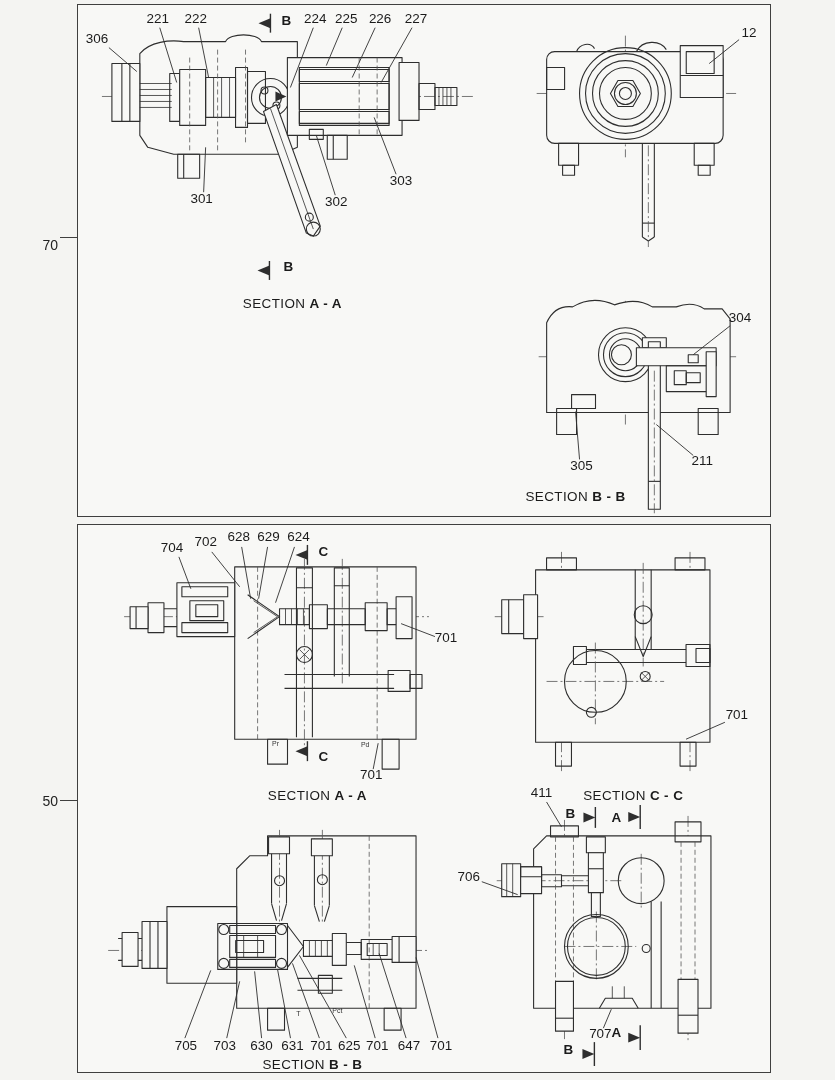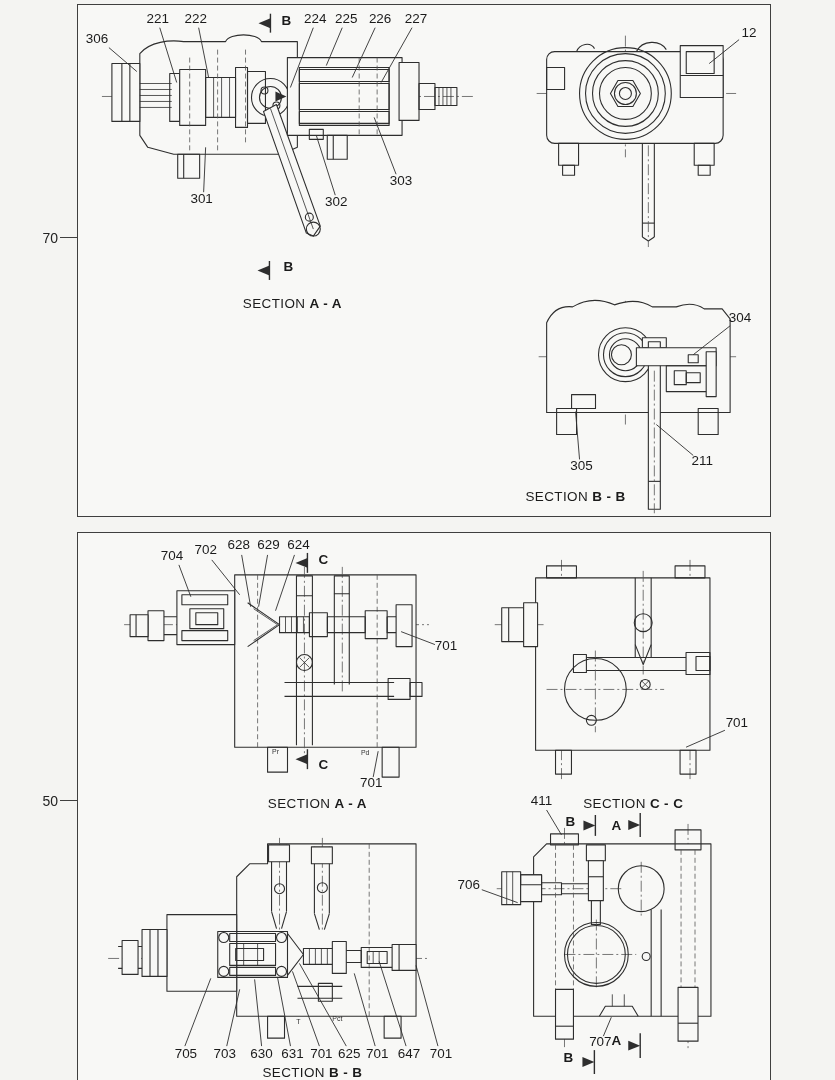--- a/index.html
+++ b/index.html
@@ -8,21 +8,21 @@
     background:#f4f4f2;
     font-family:"Liberation Sans", sans-serif;
     overflow:hidden;
   }
   .panel{
     position:absolute;left:77px;width:694px;
     border:1.5px solid #3f3f3f;background:#f8f8f6;
     box-sizing:border-box;
   }
   #panel-0{top:4px;height:513px;}
-  #panel-1{top:524px;height:549px;margin-top:8px;}
+  #panel-1{top:524px;height:549px;}
   .panel svg{display:block;width:100%;height:100%;}
 
   .ref-label{
     position:absolute;left:30px;width:28px;text-align:right;
     font-size:14px;color:#222;line-height:14px;
   }
   .ref-tick{position:absolute;left:60px;width:17px;height:0;border-top:1.5px solid #3f3f3f;}
 
   
   svg line, svg path, svg rect, svg circle, svg polygon, svg polyline{
@@ -38,21 +38,21 @@
   svg .leader{stroke-width:.9;}
   svg .sec-title{font-size:13.5px;text-anchor:middle;letter-spacing:.4px;font-family:"Liberation Sans",sans-serif;}
   svg .sec-bold{font-weight:bold;}
   svg .arrow-letter{font-size:13.5px;font-weight:bold;text-anchor:middle;font-family:"Liberation Sans",sans-serif;}
   svg .arrow-line{stroke-width:1.4;}
   svg .port{font-size:7px;text-anchor:middle;fill:#333;font-family:"Liberation Sans",sans-serif;}
 </style>
 </head>
 <body>
 
-<div class="ref-label" style="top:231px">70</div>
+<div class="ref-label" style="top:238px">70</div>
 <div class="ref-tick" style="top:237px"></div>
 <div class="ref-label" style="top:794px">50</div>
 <div class="ref-tick" style="top:800px"></div>
 
 <div class="panel" id="panel-0">
 <svg viewBox="0 0 694 511">
   <defs>
     <pattern id="hA" patternUnits="userSpaceOnUse" width="4" height="4" patternTransform="rotate(45)">
       <rect width="4" height="4" fill="#efefec" stroke="none"></rect>
       <line x1="0" y1="0" x2="0" y2="4" stroke="#5a5a5a" stroke-width="1.1"></line>

